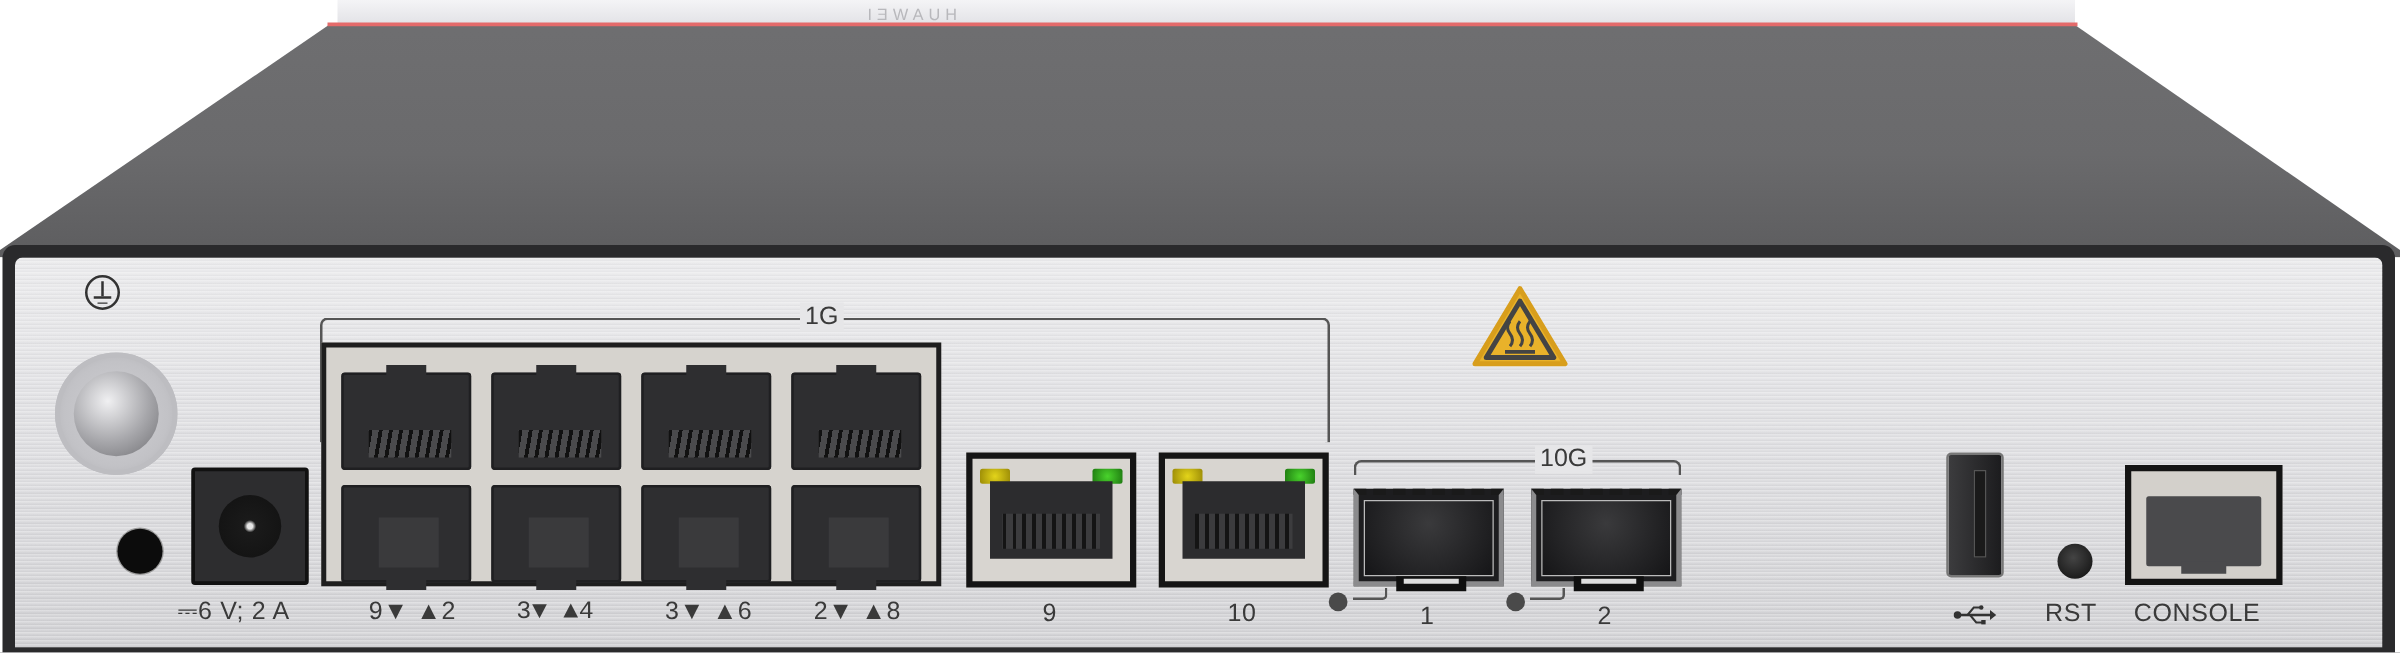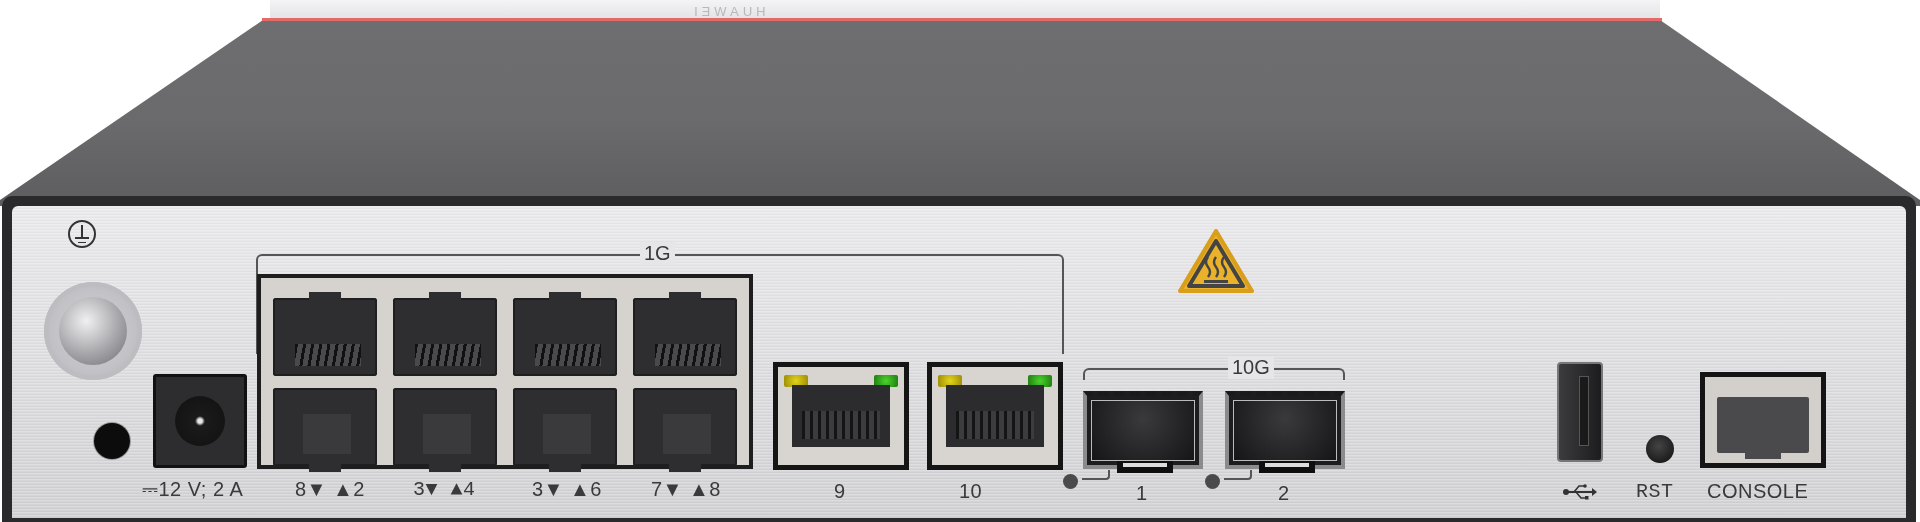--- a/index.html
+++ b/index.html
@@ -108,21 +108,21 @@
 
 <div class="abs ground-icon"></div>
 <div class="abs ground-screw">
     <div class="head"></div>
   </div>
 <div class="abs hole"></div>
 
 <div class="abs dc-jack">
     <div class="socket"></div>
   </div>
-<div class="label" style="left:142px; top:478px;">⎓12 V; 2 A</div>
+<div class="label" style="left:142px; top:478px;">⎓6 V; 2 A</div>
 
 <div class="bracket" style="left:256px; top:254px; width:808px; height:100px;"></div>
 <div class="bracket-label" style="left:640px; top:242px;">1G</div>
 
 <div class="abs rj-block">
   <div class="rj-port" style="left:12px; top:20px;">
       <div class="notch"></div>
       <div class="pins"></div>
     </div>
   <div class="rj-port" style="left:132px; top:20px;">
@@ -149,39 +149,39 @@
   <div class="rj-port bottom" style="left:252px; top:110px;">
       <div class="notch"></div>
       <div class="inner"></div>
     </div>
   <div class="rj-port bottom" style="left:372px; top:110px;">
       <div class="notch"></div>
       <div class="inner"></div>
     </div>
 </div>
 
-<div class="label" style="left:295px; top:478px;">8▼ ▲2</div>
+<div class="label" style="left:295px; top:478px;">9▼ ▲2</div>
 <div class="label" style="left:413px; top:478px;font-family:Liberation Mono, monospace;">3▼ ▲4</div>
 <div class="label" style="left:532px; top:478px;">3▼ ▲6</div>
-<div class="label" style="left:651px; top:478px;">7▼ ▲8</div>
+<div class="label" style="left:651px; top:478px;">2▼ ▲8</div>
 
 <div class="rj-single" style="left:773px; top:362px;">
   <div class="led led-amber"></div>
   <div class="led led-green"></div>
   <div class="cavity"></div>
   <div class="pins"></div>
 </div>
 <div class="rj-single" style="left:927px; top:362px;">
   <div class="led led-amber"></div>
   <div class="led led-green"></div>
   <div class="cavity"></div>
   <div class="pins"></div>
 </div>
 <div class="label" style="left:834px; top:480px;">9</div>
-<div class="label" style="left:959px; top:480px;">10</div>
+<div class="label" style="left:982px; top:480px;">10</div>
 
 <svg class="abs hot-icon" viewBox="0 0 80 68">
   <path d="M40 4 L76 64 L4 64 Z" fill="#e9b22a" stroke="#d89e1c" stroke-width="4" stroke-linejoin="round"></path>
   <path d="M40 14 L67 59 L13 59 Z" fill="none" stroke="#444" stroke-width="4" stroke-linejoin="round"></path>
   <path d="M32 30 q-4 5 0 10 q4 5 0 10 M40 30 q-4 5 0 10 q4 5 0 10 M48 30 q-4 5 0 10 q4 5 0 10" fill="none" stroke="#444" stroke-width="2.4"></path>
   <rect x="28" y="53" width="24" height="3" fill="#444"></rect>
 </svg>
 
 <div class="bracket" style="left:1083px; top:368px; width:262px; height:12px;"></div>
 <div class="bracket-label" style="left:1188px; top:356px;margin-left:40px;">10G</div>
@@ -208,18 +208,18 @@
   <circle cx="4" cy="8" r="3" fill="#333"></circle>
   <line x1="4" y1="8" x2="32" y2="8" stroke="#333" stroke-width="2"></line>
   <path d="M30 4 L35 8 L30 12 Z" fill="#333"></path>
   <path d="M12 8 L17 2 L22 2" fill="none" stroke="#333" stroke-width="1.6"></path>
   <path d="M14 8 L19 14 L24 14" fill="none" stroke="#333" stroke-width="1.6"></path>
   <circle cx="23" cy="2" r="1.8" fill="#333"></circle>
   <rect x="23" y="12" width="3.5" height="3.5" fill="#333"></rect>
 </svg>
 
 <div class="abs rst"></div>
-<div class="label" style="left:1636px; top:480px;font-family:Liberation Mono, monospace;">RST</div>
+<div class="label" style="left:1636px; top:480px;">RST</div>
 
 <div class="abs console">
     <div class="cavity"></div>
   </div>
 <div class="label" style="left:1707px; top:480px;">CONSOLE</div>
 
 </body></html>

